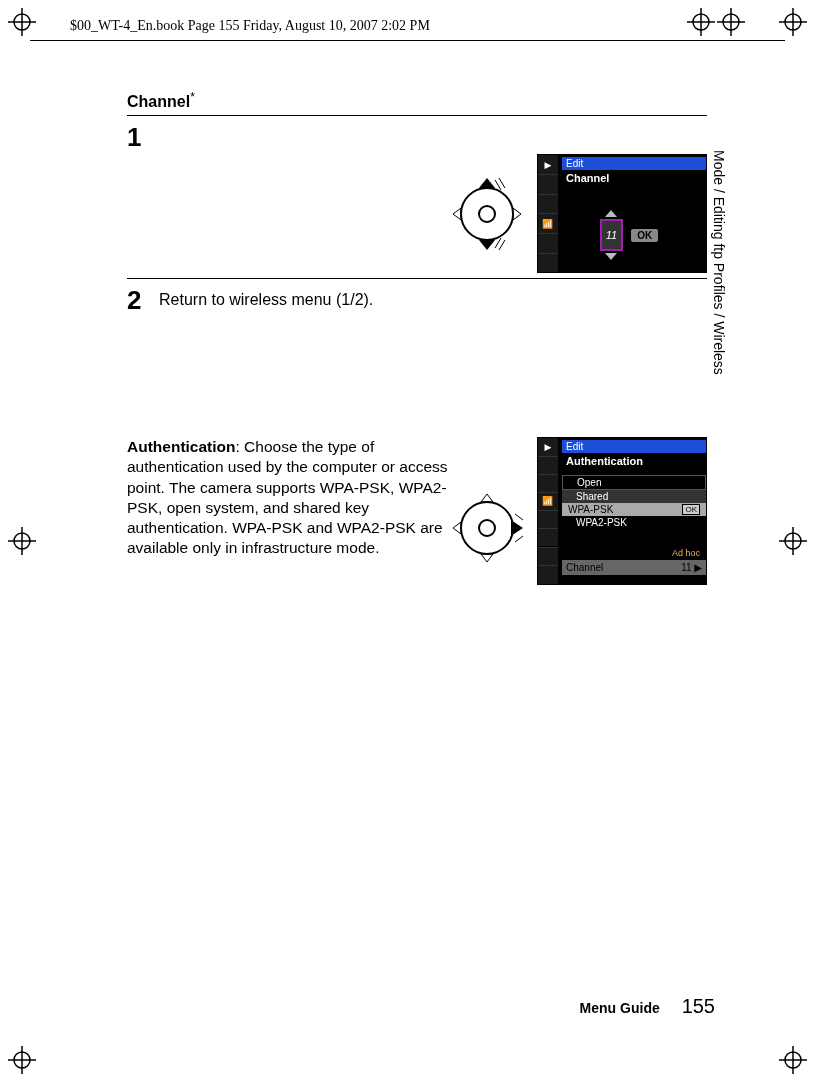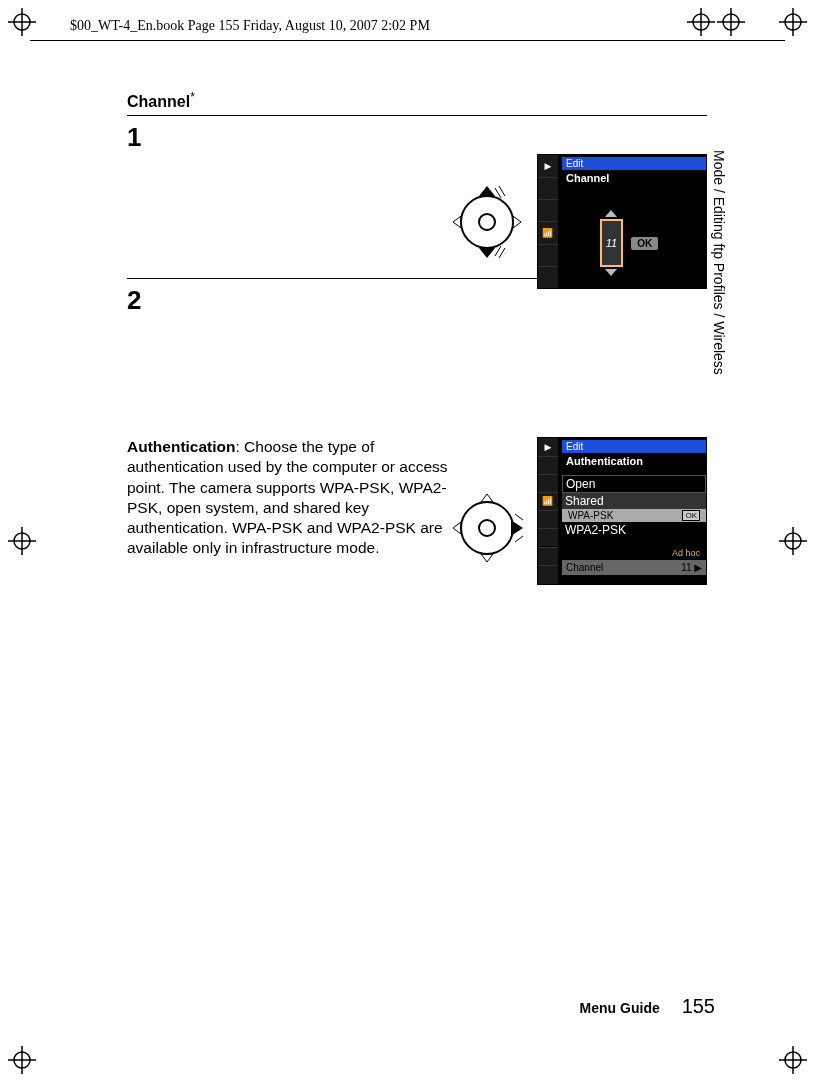--- a/index.html
+++ b/index.html
@@ -103,30 +103,30 @@
     position:absolute; left:0; top:0; bottom:0; width:20px;
     display:flex; flex-direction:column;
   }
   .sb-cell { flex:1; border-bottom:1px solid #333; background:#1a1a1a; display:flex;align-items:center;justify-content:center;font-size:9px;}
   .sb-cell:last-child{border-bottom:none;}
   .channel-select {
     margin: 24px 10px 10px 0;
     display:flex; align-items:center; justify-content:center; gap:8px;
   }
   .ch-badge { background:#888; color:#000; font-weight:bold; padding:1px 6px; border-radius:2px; font-size:10px;}
-  .ch-num-box { border:2px solid #fdba74; padding:16px 4px; font-size:11px; position:relative; background:#333;font-style:italic;}
+  .ch-num-box { border:2px solid #a21caf; padding:8px 4px; font-size:11px; position:relative; background:#333;font-style:italic;}
   .tri-up, .tri-down { width:0;height:0;border-left:6px solid transparent;border-right:6px solid transparent;}
   .tri-up{border-bottom:7px solid #bbb; margin:0 auto 2px;}
   .tri-down{border-top:7px solid #bbb; margin:2px auto 0;}
   .screen-row { display:flex; justify-content:space-between; padding:2px 6px 2px 4px; font-size:10px;}
   .screen-row.hdr { background:#000; font-weight:bold;}
   .screen-row.ssid { background:#1a1a1a; }
   .screen-row .val { color:#e8b060; font-size:9px;}
   .highlight-row { background:#666; color:#000; padding:2px 4px; font-size:10px; display:flex; justify-content:space-between;}
-  .auth-row { padding:1px 3px; font-size:12px; }
+  .auth-row { padding:1px 14px; font-size:10px; }
   .sel-row { background:#aaa; color:#000; display:flex; justify-content:space-between; padding:1px 6px; font-size:10px;text-align:center;}
   .sel-row .ok { border:1px solid #000; padding:0 2px; font-size:8px; background:#ccc;}
   .dpad { width:80px; height:80px; }
 
   .step1-media { position:absolute; right:0; top:30px; display:flex; align-items:center; gap:10px;}
   .step2-media { position:absolute; right:0; top:184px; display:flex; align-items:center; gap:10px;}
 
   .step1-block { position:relative; min-height: 152px;}
   .step2-block { position:relative; min-height: 136px;}
 
@@ -240,20 +240,21 @@
         </div>
       </div>
     </div>
   </div>
 
   <div class="rule"></div>
 
   <div class="step2-block">
     <div class="step step-row">
       <div class="step-num">2</div>
+      <div class="step-text">Return to wireless menu (1/2).</div>
     </div>
     <div class="step2-media">
       <svg class="dpad" viewBox="0 0 80 80">
         <circle cx="40" cy="40" r="26" fill="none" stroke="#000" stroke-width="2"></circle>
         <circle cx="40" cy="40" r="8" fill="none" stroke="#000" stroke-width="2"></circle>
         <polygon points="40,6 46,14 34,14" fill="none" stroke="#000"></polygon>
         <polygon points="40,74 46,66 34,66" fill="none" stroke="#000"></polygon>
         <polygon points="6,40 14,34 14,46" fill="none" stroke="#000"></polygon>
         <polygon points="76,40 64,32 64,48" fill="#000"></polygon>
         <line x1="68" y1="26" x2="76" y2="32" stroke="#000"></line>

